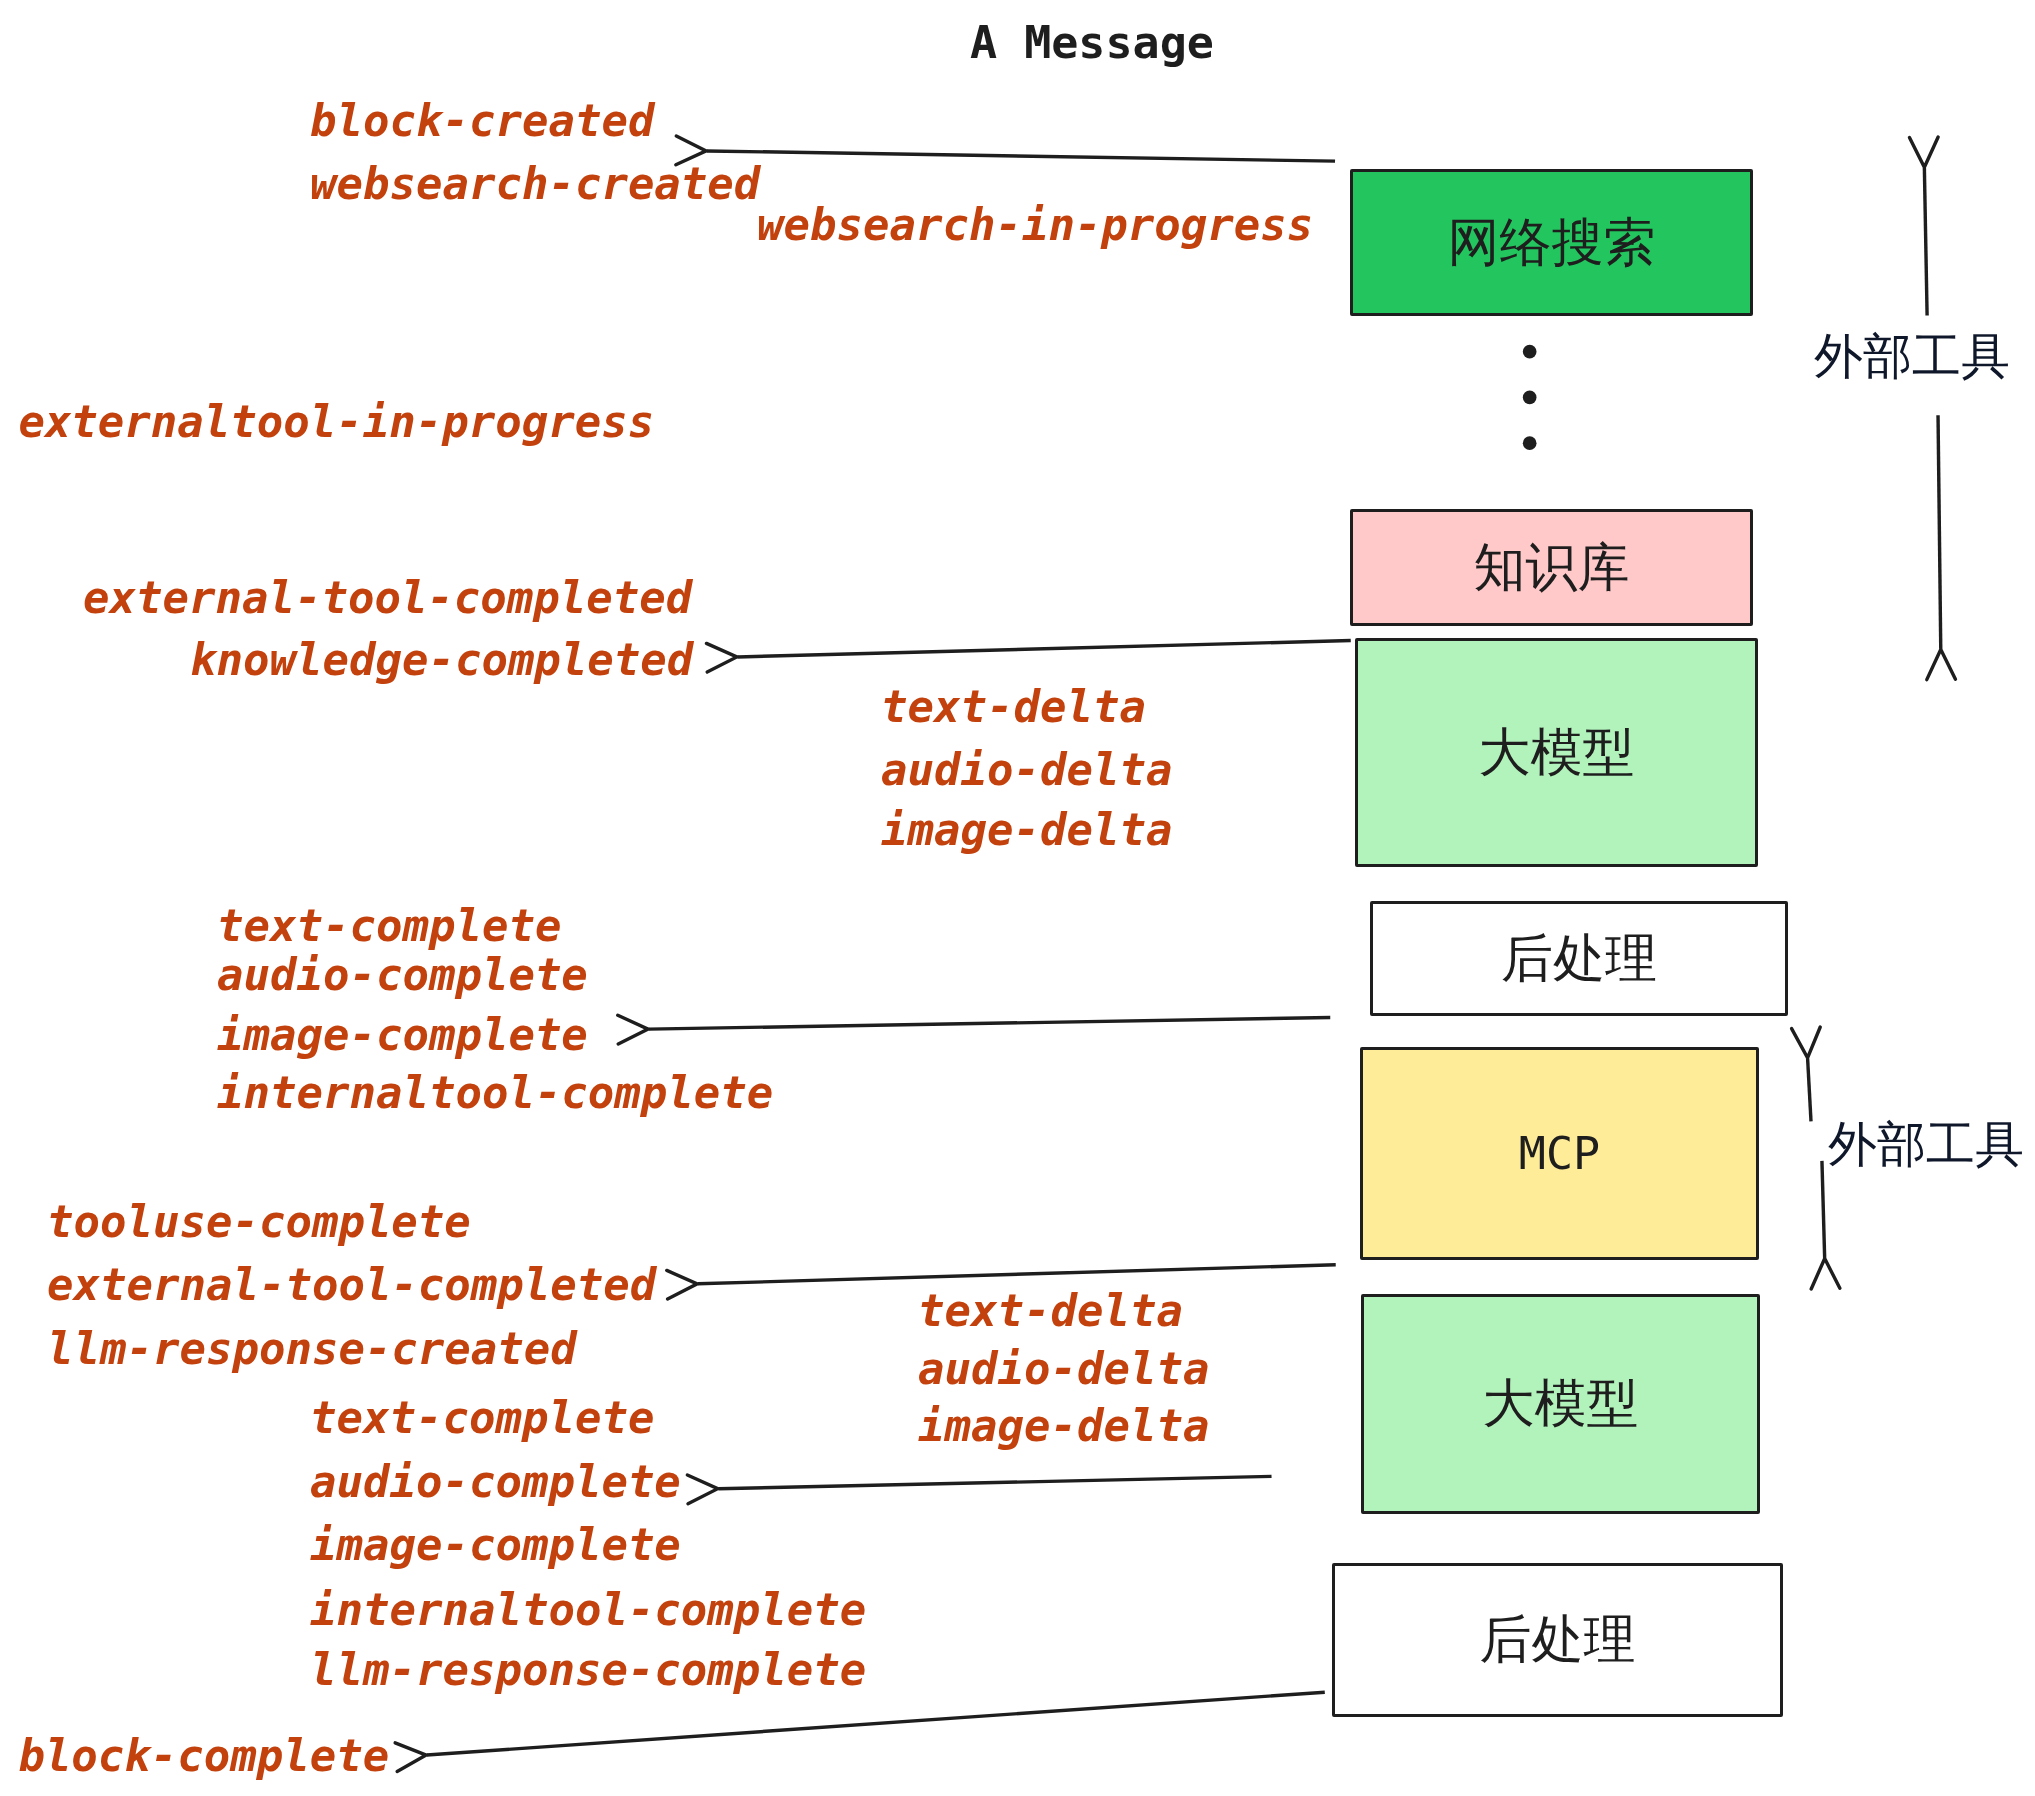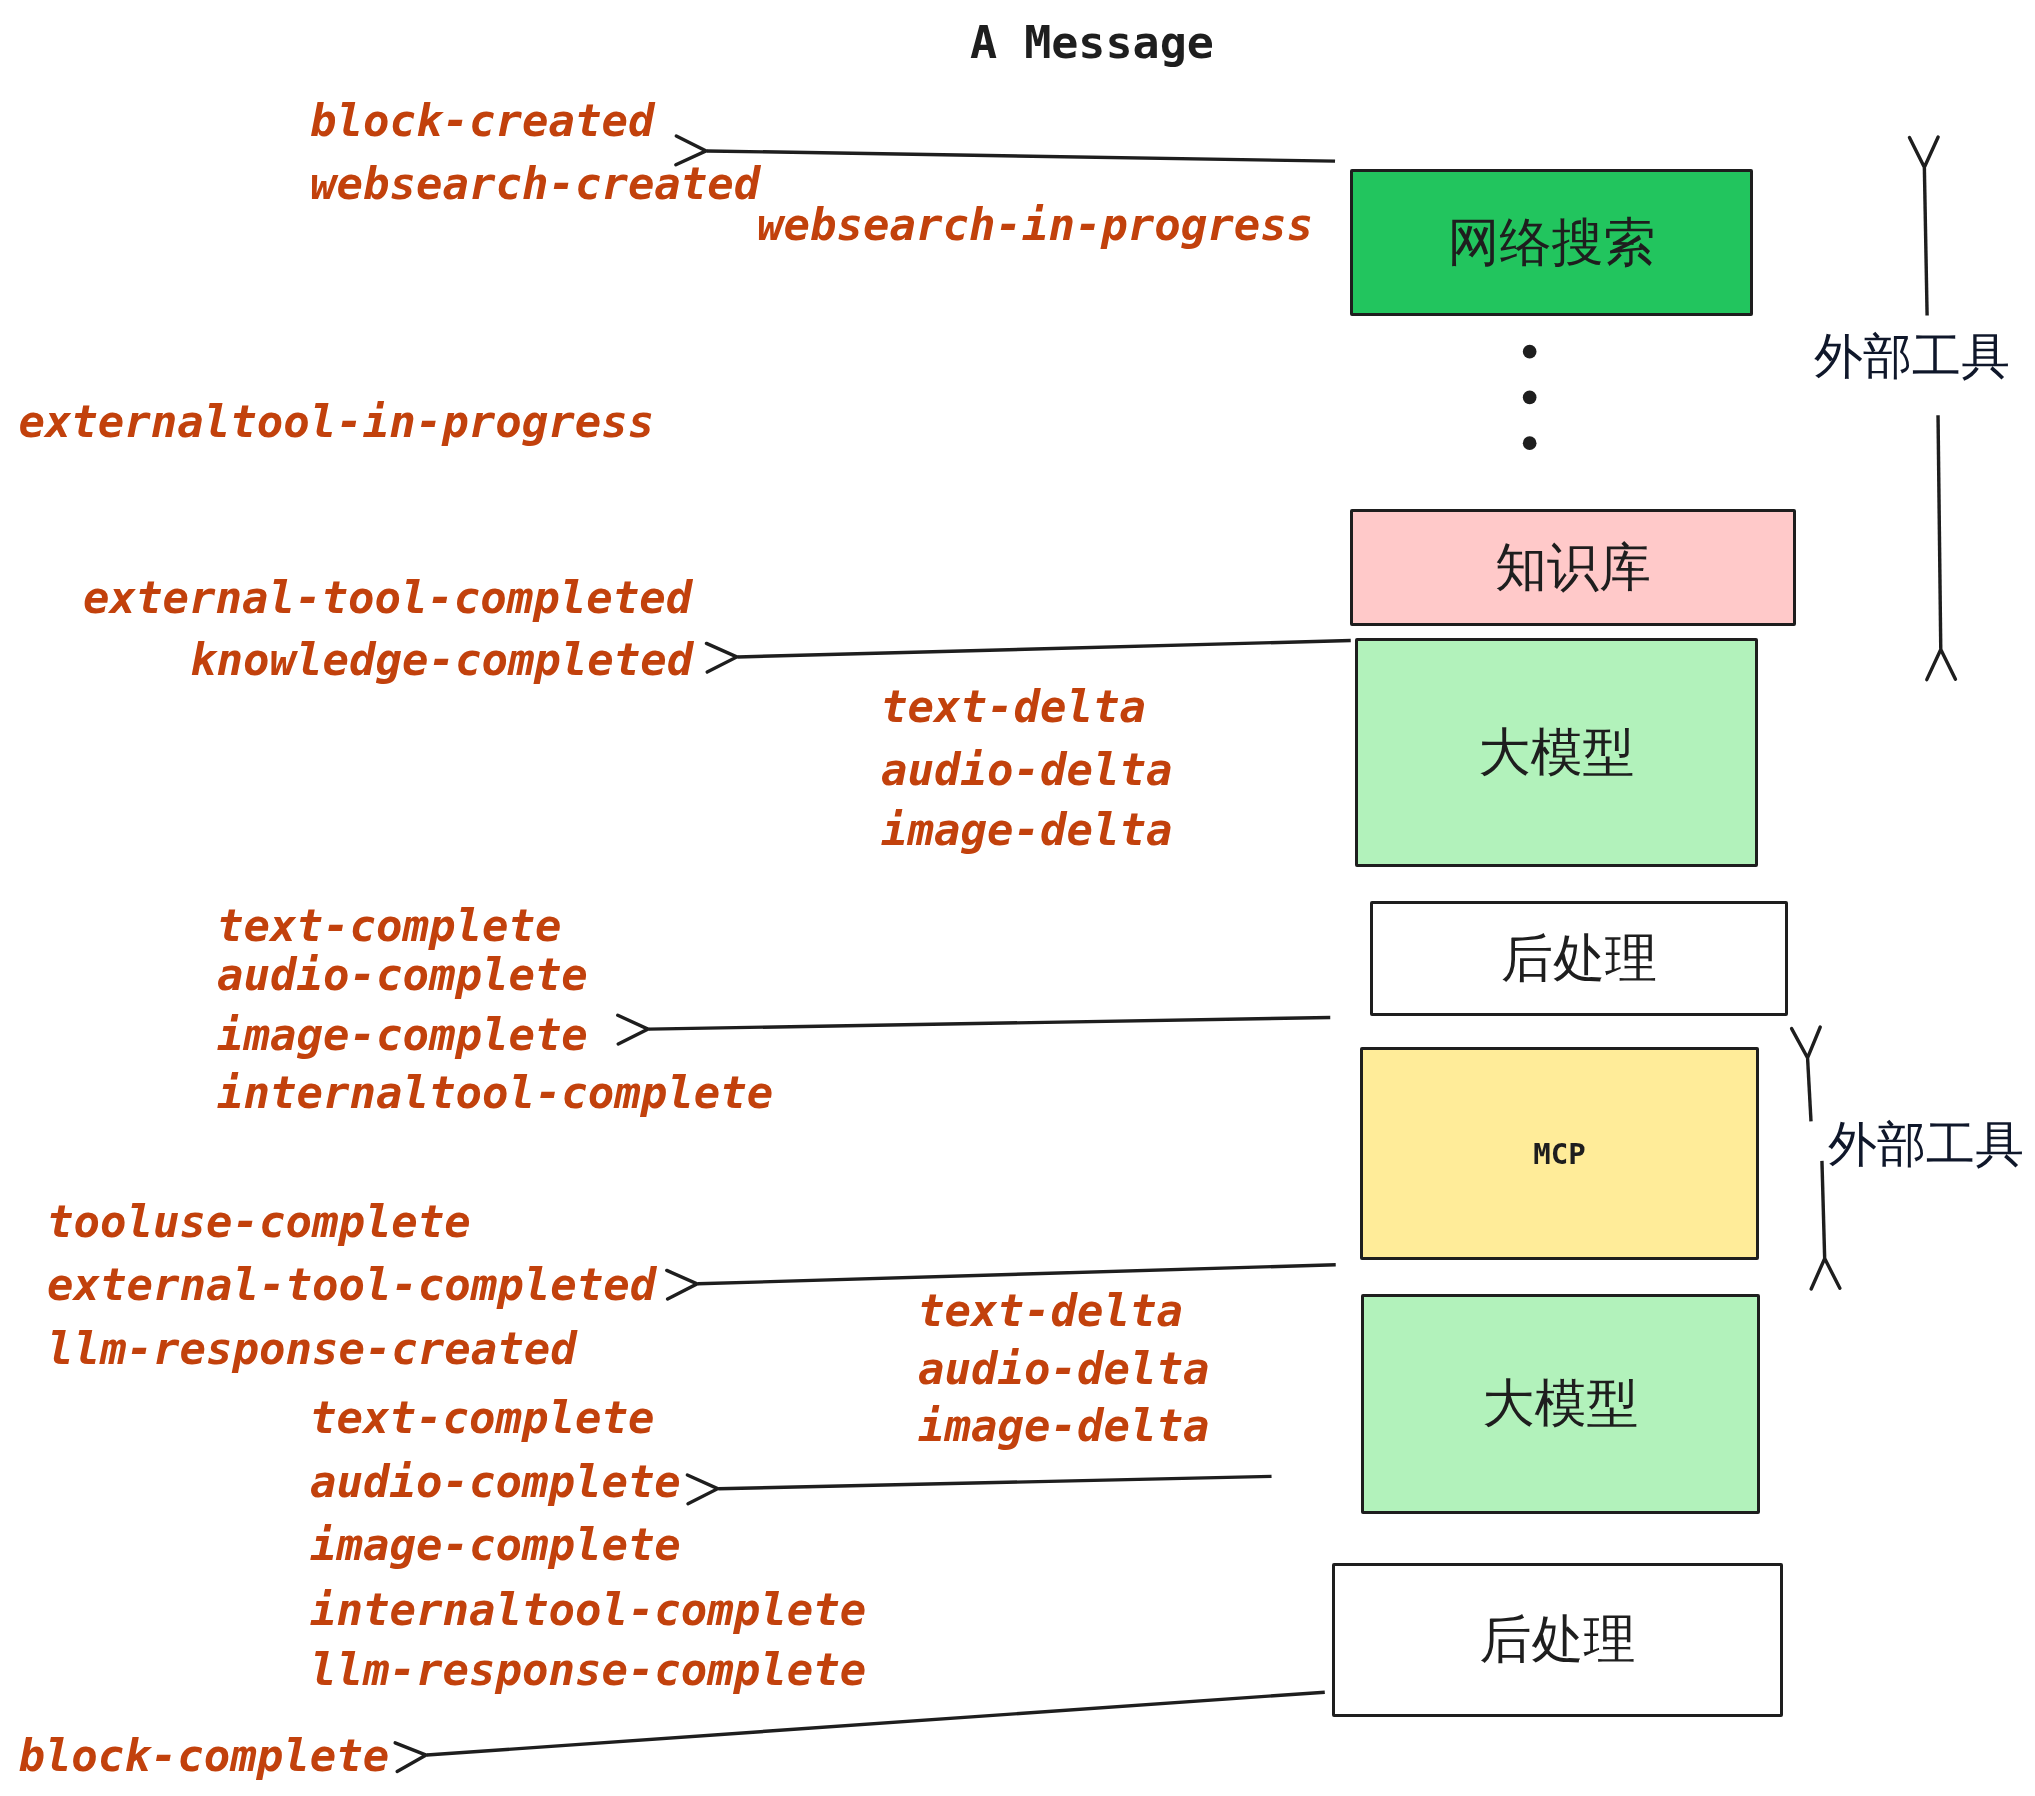--- a/index.html
+++ b/index.html
@@ -22,21 +22,21 @@
   }
   .box {
     position:absolute; box-sizing:border-box;
     border:3.4px solid #1e1e1e; border-radius:2px;
     display:flex; align-items:center; justify-content:center;
     font-family:"DejaVu Sans","Liberation Sans",sans-serif;
     font-size:52px; color:#1e1e1e; background:#ffffff;
   }
   .box .mono-label {
     font-family:"DejaVu Sans Mono","Liberation Mono",monospace;
-    font-weight:bold; font-size:29px;
+    font-weight:normal; font-size:45px;
   }
   .side-label {
     position:absolute; white-space:nowrap;
     font-family:"DejaVu Sans","Liberation Sans",sans-serif;
     font-size:49px; line-height:52px; color:#0f172a;
   }
 </style>
 </head>
 <body>
 
@@ -100,21 +100,21 @@
   <div class="ev" style="left:310px;top:1522px">image-complete</div>
   <div class="ev" style="left:310px;top:1587px">internaltool-complete</div>
   <div class="ev" style="left:310px;top:1647px">llm-response-complete</div>
 
   <div class="ev" style="left:18.4px;top:1733px">block-complete</div>
 
   <div class="box" style="left: 1350px; top: 169px; width: 403px; height: 147px; background: #22c55e;">
     <span>网络搜索</span>
   </div>
 
-  <div class="box" style="left: 1350px; top: 509px; width: 446px; height: 117px; background: rgb(255, 201, 201);">
+  <div class="box" style="left: 1350px; top: 509px; width: 403px; height: 117px; background: rgb(255, 201, 201);">
     <span>知识库</span>
   </div>
 
   <div class="box" style="left: 1355px; top: 638px; width: 403px; height: 229px; background: rgb(178, 242, 187);">
     <span>大模型</span>
   </div>
 
   <div class="box" style="left: 1370px; top: 901px; width: 418px; height: 115px; background: rgb(255, 255, 255);">
     <span>后处理</span>
   </div>

